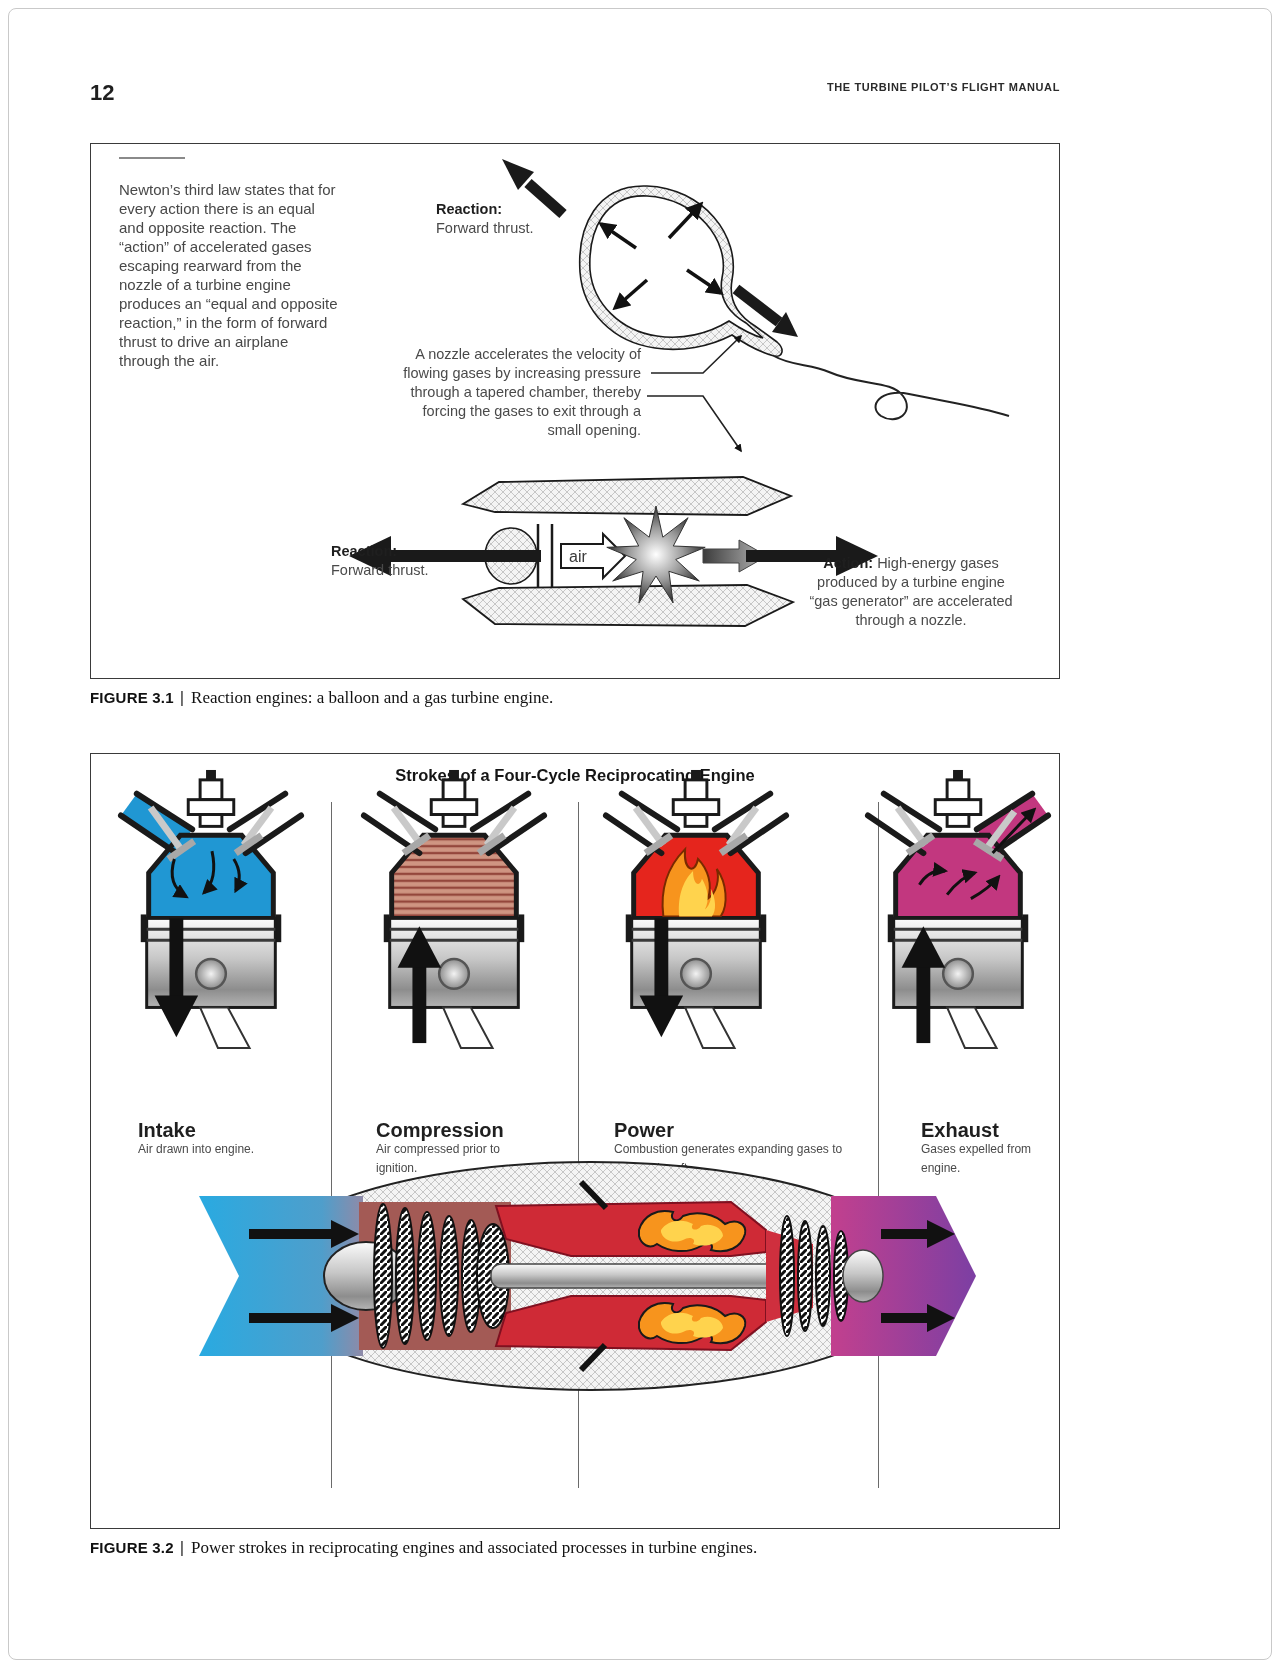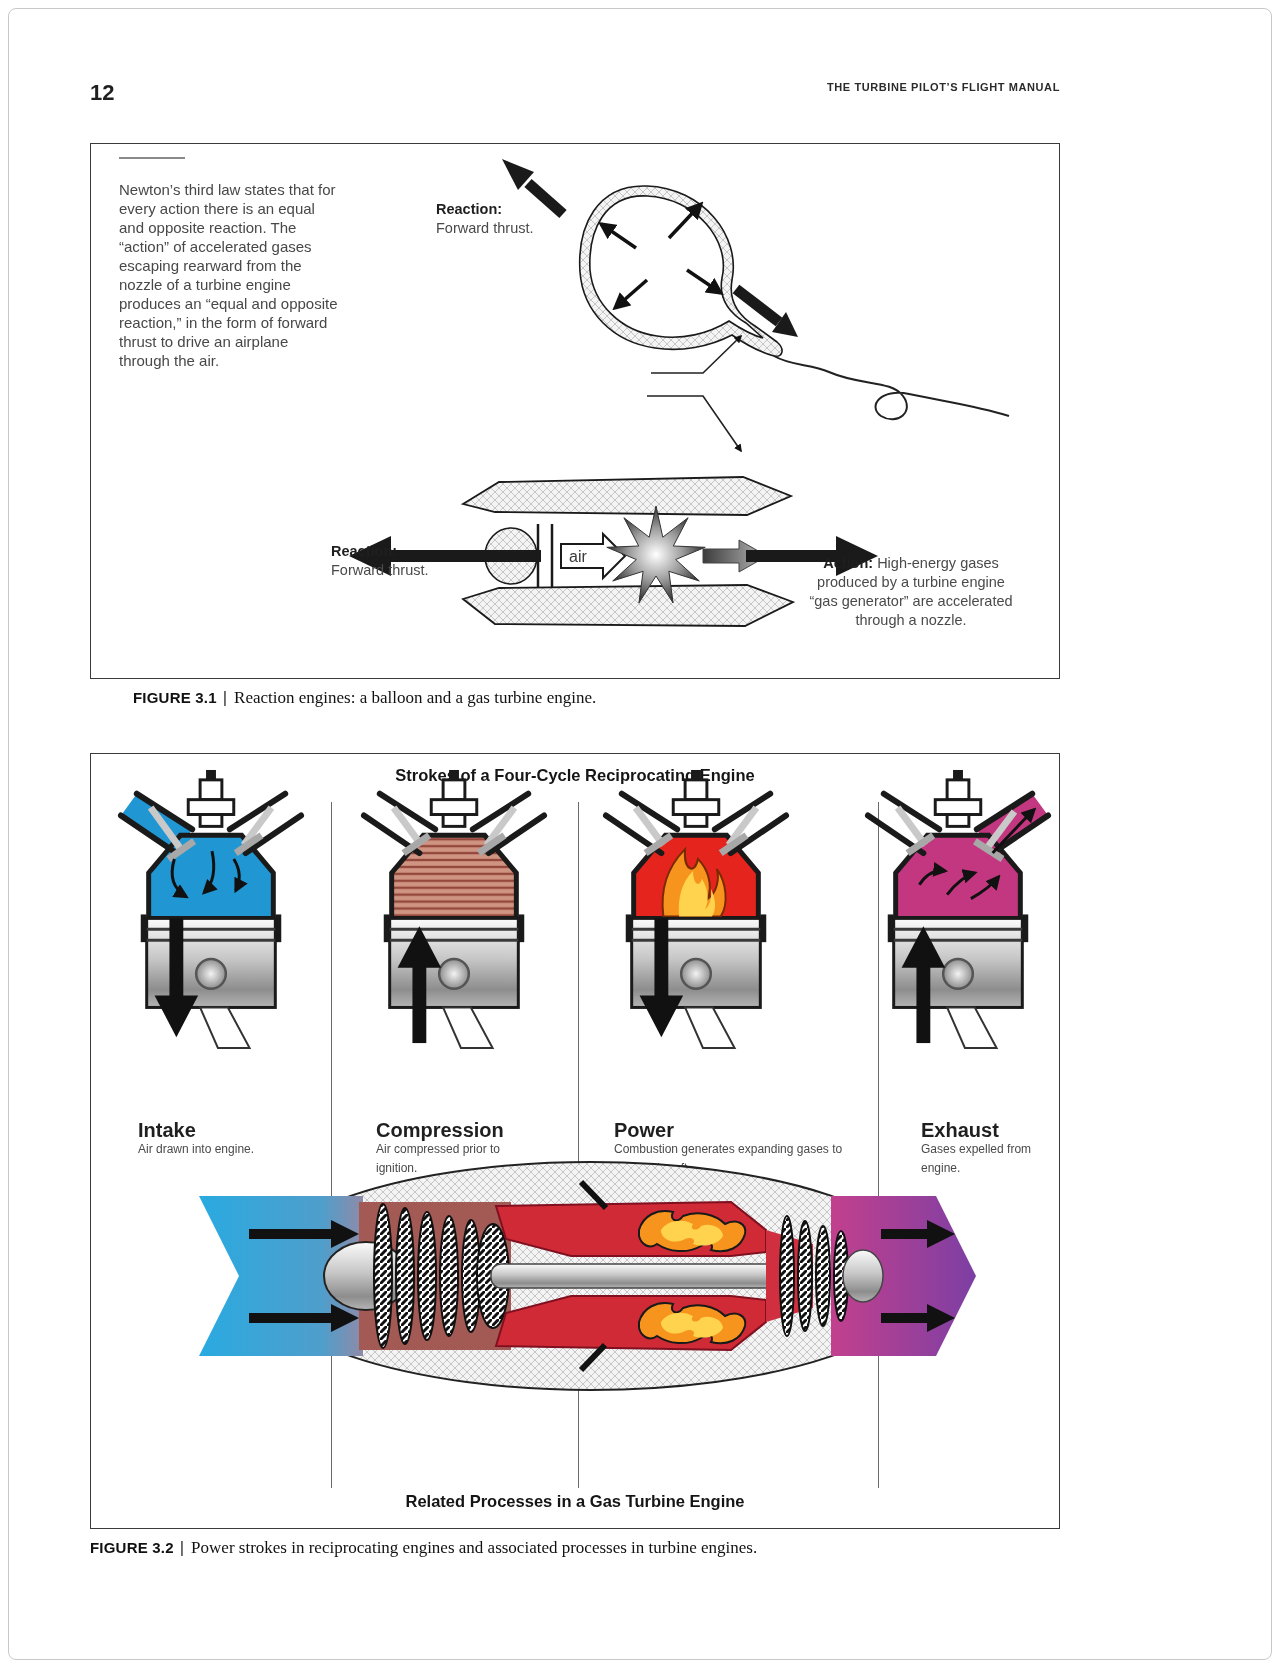--- a/index.html
+++ b/index.html
@@ -11,21 +11,21 @@
   .figbox{position:absolute;left:90px;width:968px;border:1px solid #3a3a3a;background:#fff;}
   #fig1{top:143px;height:534px;}
   #fig2{top:753px;height:774px;}
   .abs{position:absolute;}
   .rule{position:absolute;left:28px;top:13px;width:66px;height:2px;background:#8a8a8a;}
   .sidebar{position:absolute;left:28px;top:36px;width:224px;font-size:15px;line-height:19px;color:#484848;}
   .lbl{font-size:14.5px;line-height:19px;color:#4a4a4a;}
   .lbl b{color:#1f1f1f;font-weight:700;}
   .fig1svg{position:absolute;left:0;top:0;width:968px;height:534px;}
   .cap{position:absolute;left:90px;width:968px;font-size:17px;color:#111;}
-  #cap1{top:688px;margin-left:43px;}
+  #cap1{top:688px;}
   #cap2{top:1538px;}
   .cap .cl{font-family:"Liberation Sans",sans-serif;font-size:15px;font-weight:700;letter-spacing:.2px;}
   .cap .cp{margin:0 7px 0 6px;font-weight:300;color:#333;}
   .cap .ct{font-family:"Liberation Serif",serif;}
   .f2title{position:absolute;left:0;top:12px;width:100%;text-align:center;
            font-size:16.5px;font-weight:700;color:#151515;}
   .f2bottom{position:absolute;left:0;top:738px;width:100%;text-align:center;
            font-size:16.5px;font-weight:700;color:#151515;}
   .divider{position:absolute;top:48px;width:1px;height:686px;background:#6a6a6a;}
   .strokelbl{position:absolute;top:366px;}
@@ -151,20 +151,21 @@
 
     <div class="rule"></div>
     <div class="sidebar">Newton’s third law states that for every action there is an equal and opposite reaction. The “action” of accelerated gases escaping rearward from the nozzle of a turbine engine produces an “equal and opposite reaction,” in the form of forward thrust to drive an airplane through the air.</div>
 
     <div class="abs lbl" style="left:345px;top:56px;">
       <div><b>Reaction:</b></div>
       <div>Forward thrust.</div>
     </div>
 
 
+    <div class="abs lbl" style="left:308px;top:201px;width:242px;text-align:right;">A nozzle accelerates the velocity of flowing gases by increasing pressure through a tapered chamber, thereby forcing the gases to exit through a small opening.</div>
 
     <div class="abs lbl" style="left:240px;top:398px;">
       <div><b>Reaction:</b></div>
       <div>Forward thrust.</div>
     </div>
 
     <div class="abs lbl" style="left:710px;top:410px;width:220px;text-align:center;">
       <b>Action:</b> <span>High-energy gases produced by a turbine engine “gas generator” are accelerated through a nozzle.</span>
     </div>
   </div>
@@ -345,19 +346,18 @@
       </g>
       <ellipse cx="672" cy="132" rx="20" ry="26" fill="url(#gSilverV)" stroke="#444" stroke-width="1.5"></ellipse>
       <g>
         <line x1="690" y1="90" x2="736" y2="90" stroke="#111" stroke-width="10"></line>
         <polygon points="736,76 736,104 764,90" fill="#111"></polygon>
         <line x1="690" y1="174" x2="736" y2="174" stroke="#111" stroke-width="10"></line>
         <polygon points="736,160 736,188 764,174" fill="#111"></polygon>
       </g>
     </svg>
 
-    <div class="f2bottom">Related Processes in a Gas Turbine Engine</div>
   </div>
 
   <div class="cap" id="cap2">
     <span class="cl">FIGURE 3.2</span><span class="cp">|</span><span class="ct">Power strokes in reciprocating engines and associated processes in turbine engines.</span>
   </div>
 </div>
 
 </body></html>

